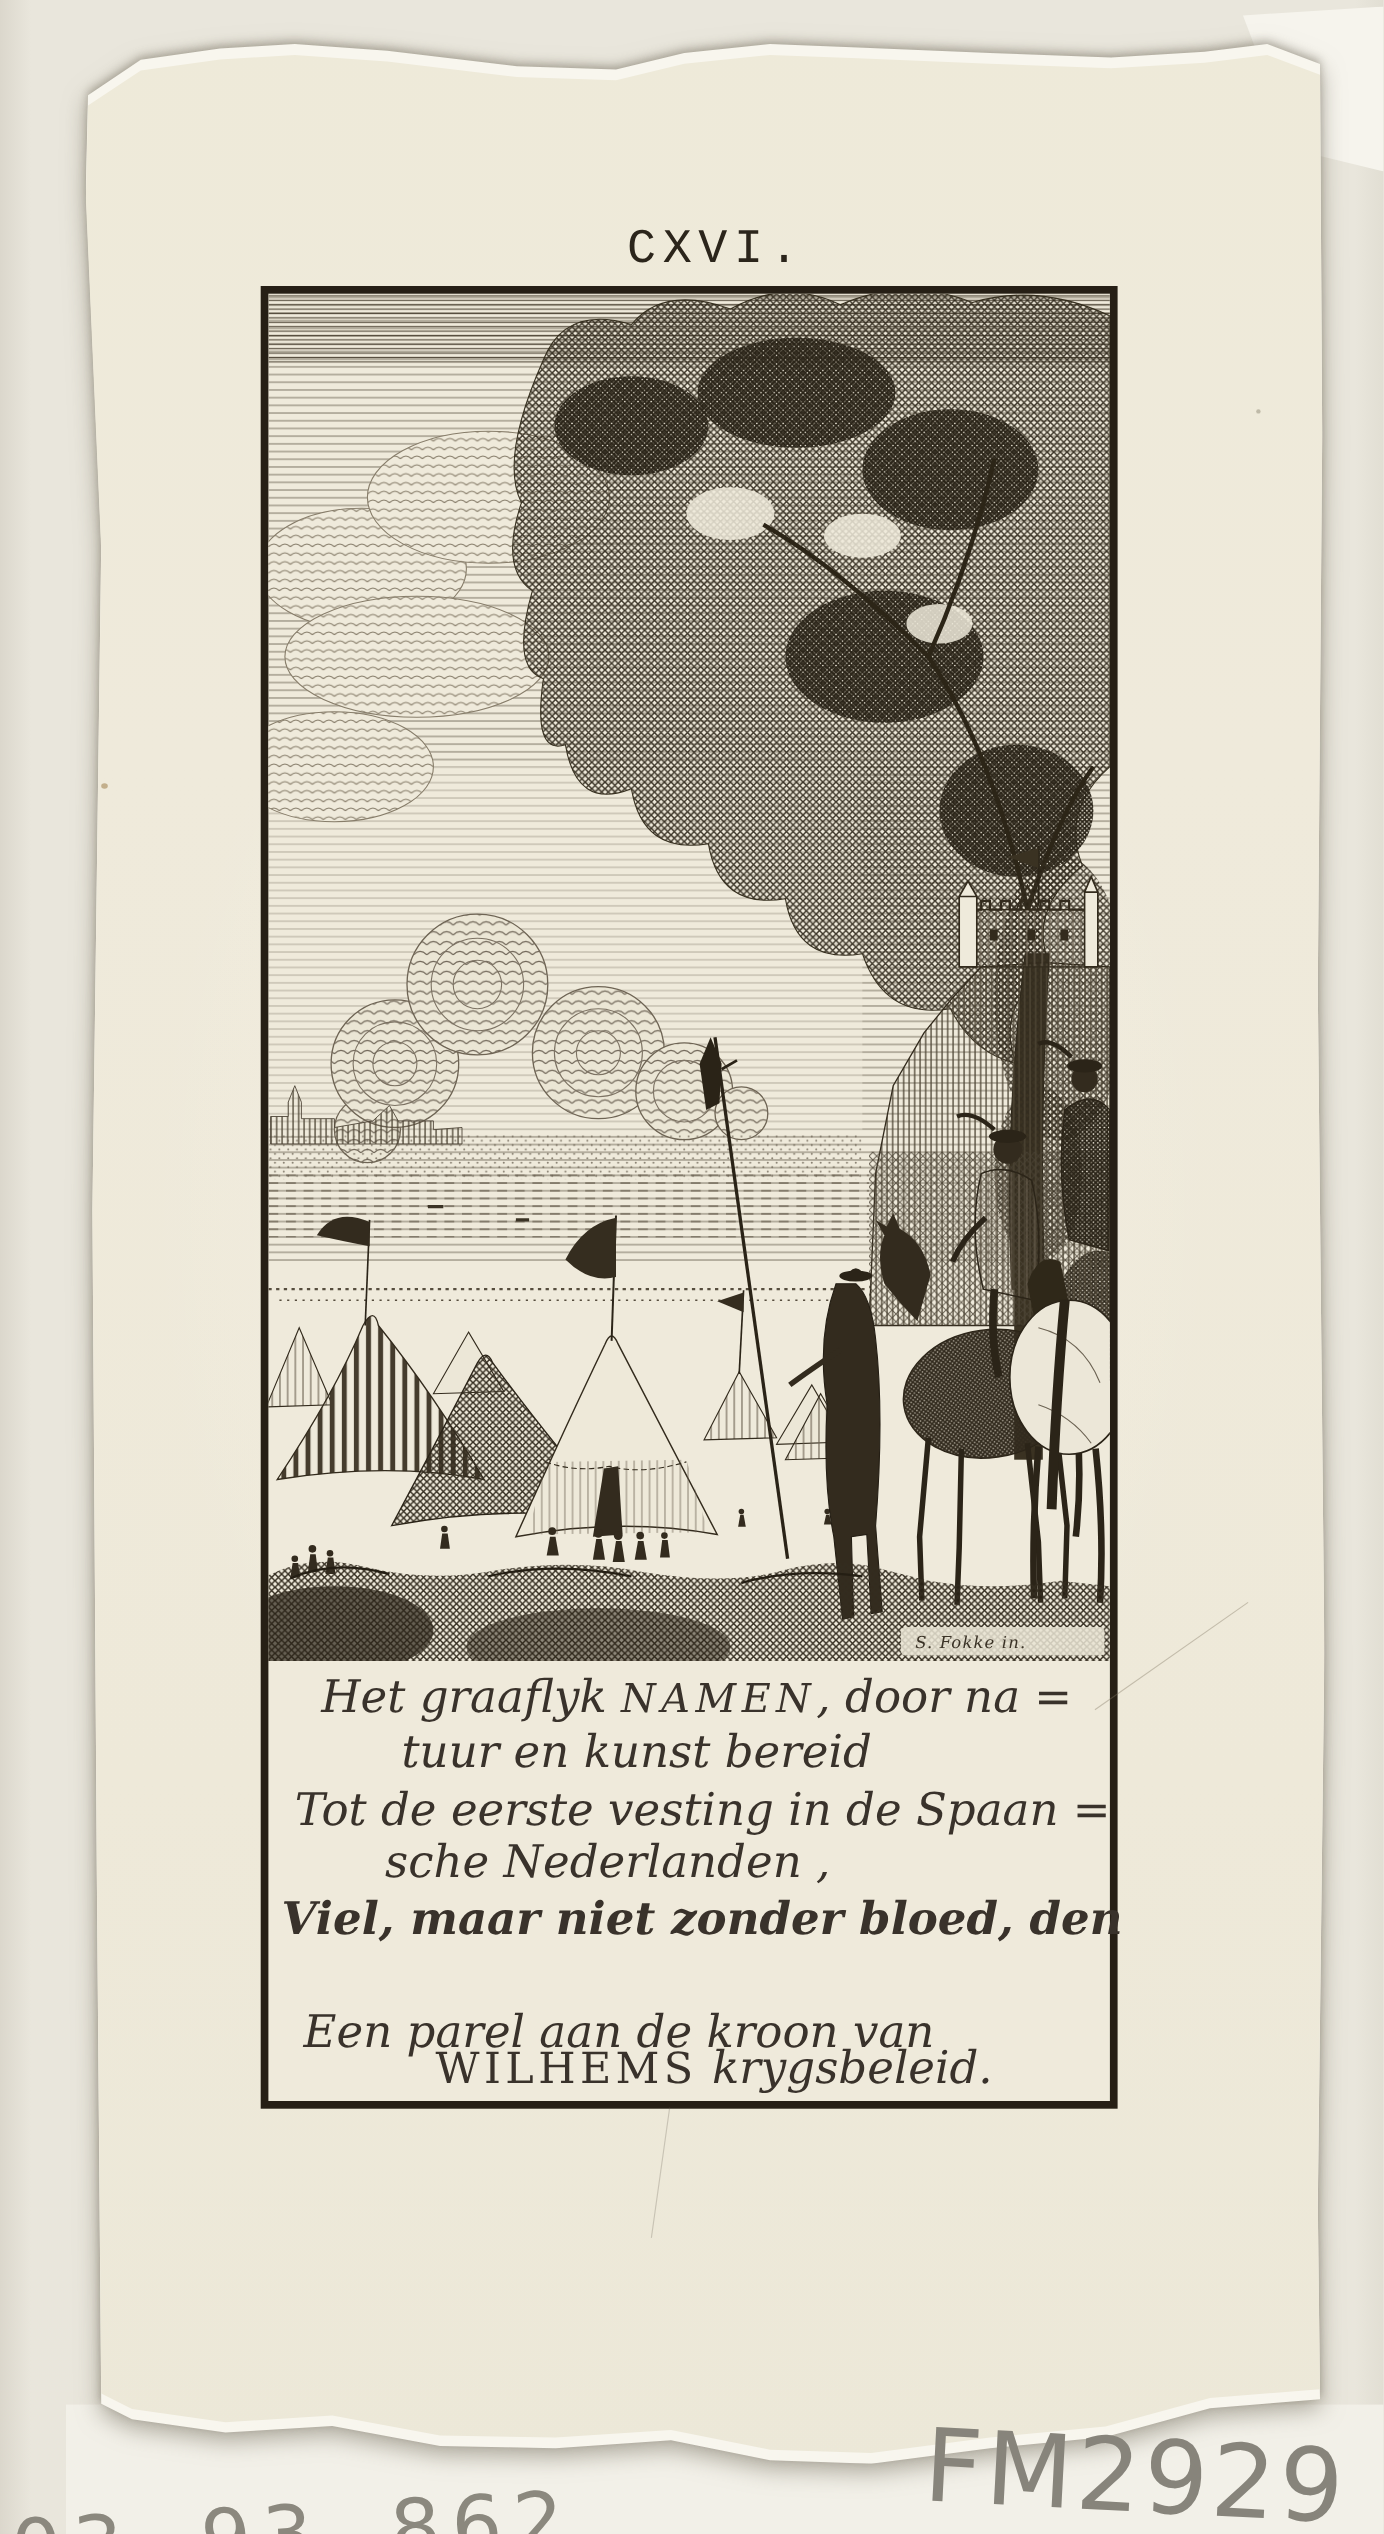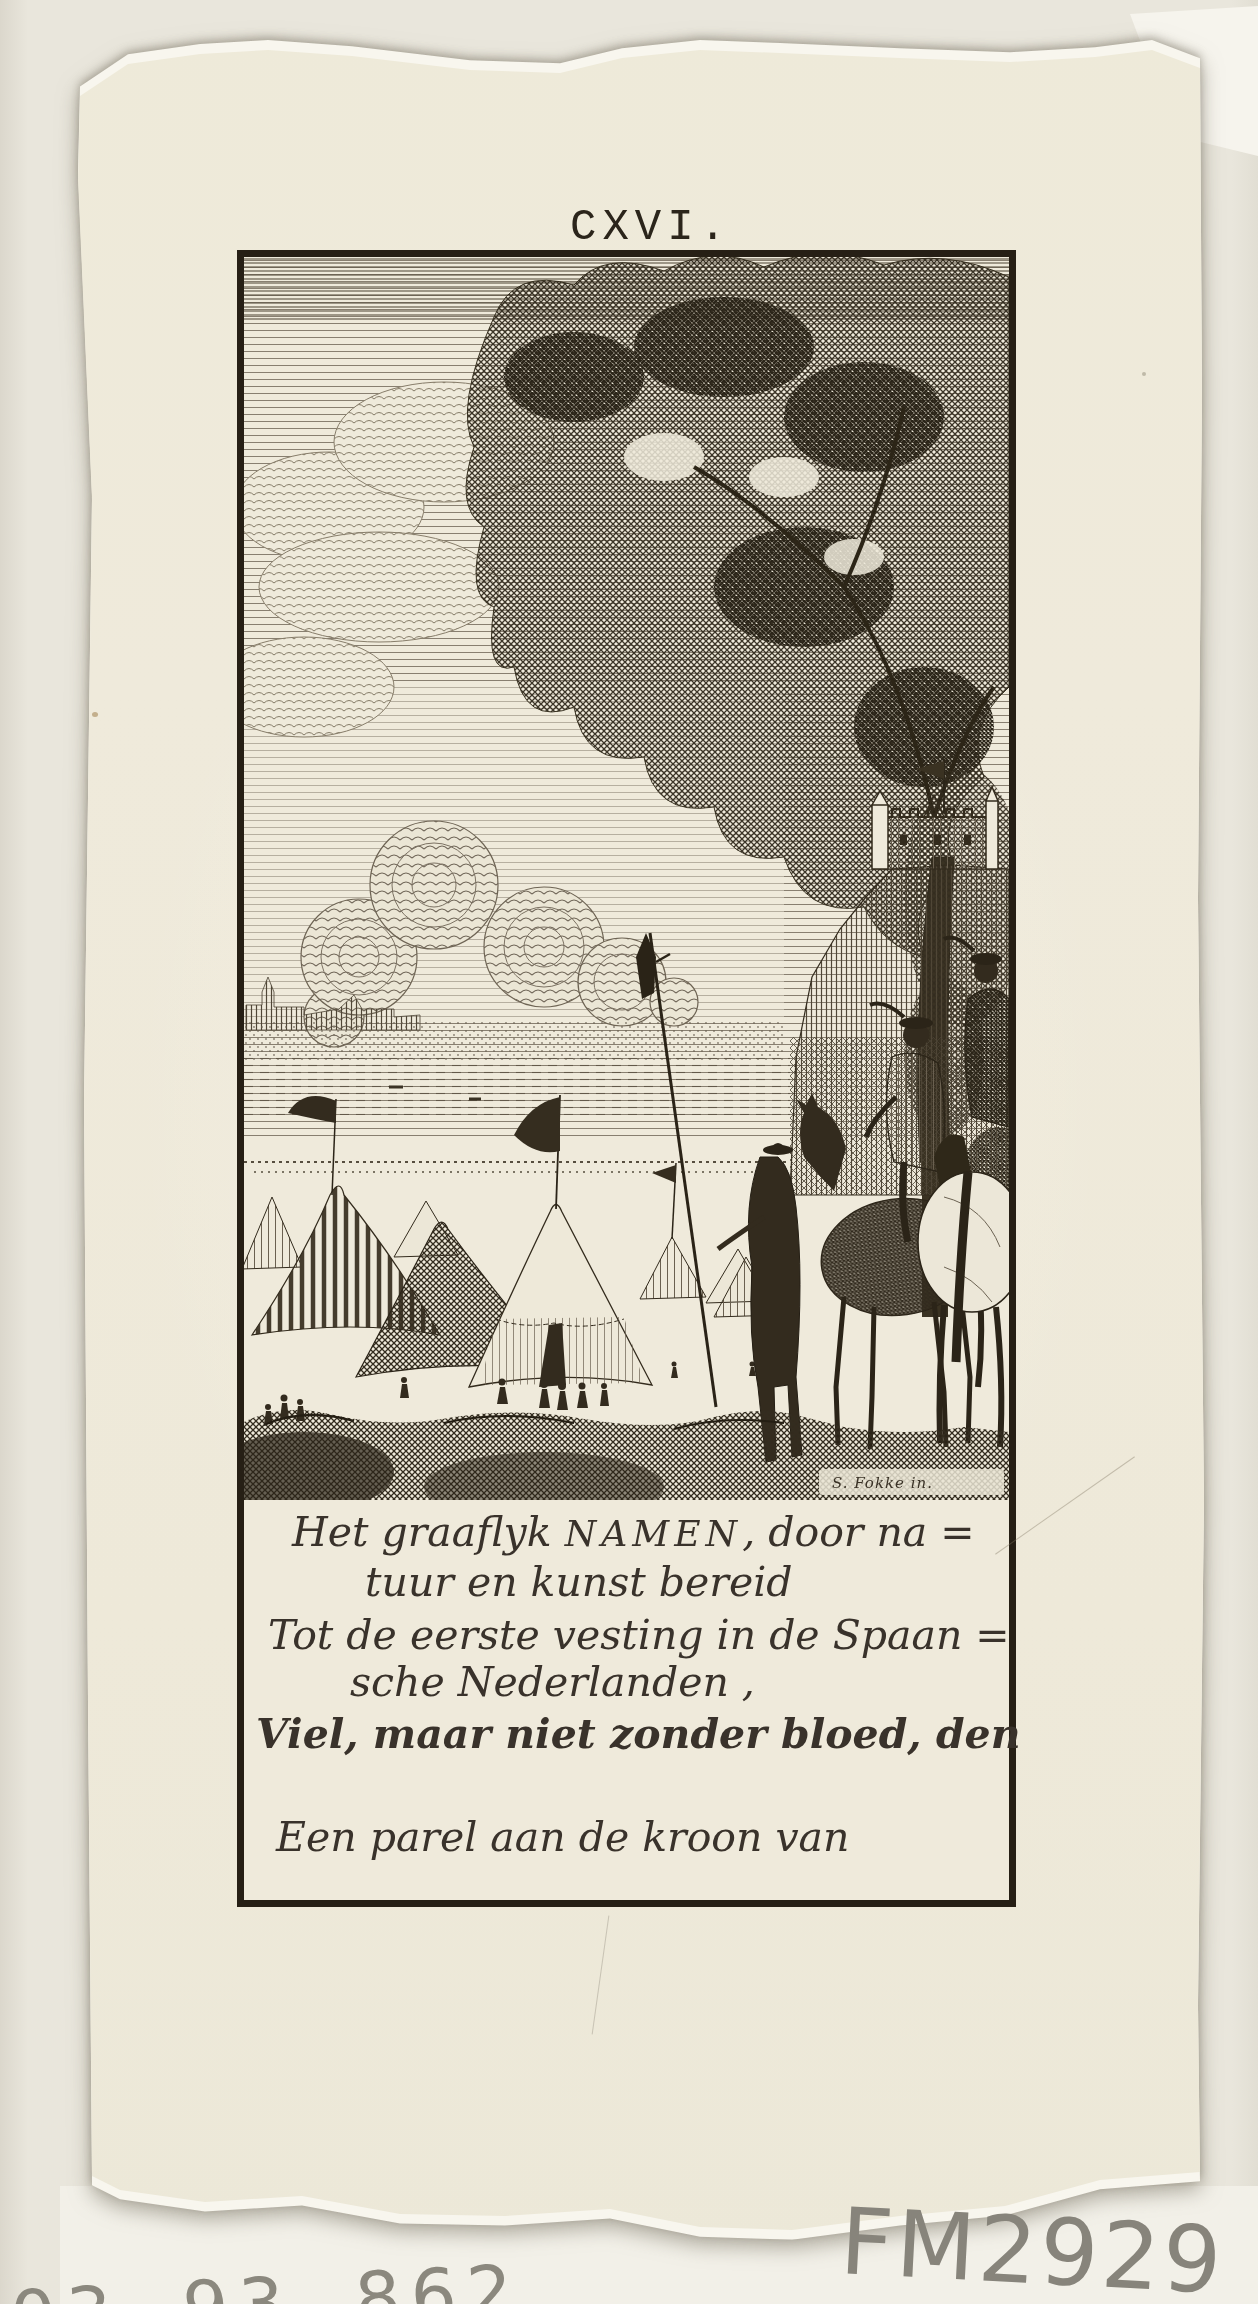--- a/index.html
+++ b/index.html
@@ -24,21 +24,21 @@
   .fiber-wrap{position:absolute;inset:0;
     filter:drop-shadow(0 -3px 4px rgba(112,106,90,.45)) drop-shadow(0 8px 10px rgba(108,102,86,.5));}
   .paper-fiber{position:absolute;inset:0;background:#f8f6ee;clip-path:var(--tear);
     transform:scaleY(1.009);transform-origin:50% 50%;}
   .paper{position:absolute;inset:0;clip-path:var(--tear);
     background:
       radial-gradient(ellipse 700px 1000px at 620px 1100px, rgba(255,253,244,.35), rgba(0,0,0,0) 70%),
       linear-gradient(180deg,#eeead9 0,#efeadb 30%,#eee9d9 70%,#ece8d8 100%);}
   .plate-title{position:absolute;left:570px;top:202px;font-size:44px;letter-spacing:6px;
     color:#2b251b;font-family:Liberation Mono, monospace;}
-  .plate{position:absolute;left:237px;top:250px;width:779px;height:1657px;
+  .plate{position:absolute;left:237px;top:260px;width:779px;height:1657px;
     border:7px solid #261f15;box-sizing:border-box;background:#efeadb;}
   .scene{display:block;width:100%;height:1243px;}
   .caption{position:absolute;left:0;top:1243px;width:872px;height:400px;
     font-family:"DejaVu Serif",serif;font-style:italic;font-size:41px;color:#39322b;}
   .cap-line{position:absolute;white-space:nowrap;line-height:1;}
   .cl1{left:48px;top:12px;}
   .cl2{left:121px;top:62px;}
   .cl3{left:24px;top:115px;}
   .cl4{left:106px;top:162px;}
   .cl5{left:12px;top:214px;font-weight:bold;}
@@ -293,20 +293,21 @@
         <text x="588" y="1231" font-family="DejaVu Serif, serif" font-style="italic" font-size="15" fill="#3a3226" letter-spacing="1">S. Fokke in.</text>
       </svg>
 
       <div class="caption">
         <div class="cap-line cl1"><span>Het graaflyk </span><span class="caps-name">NAMEN</span><span>, door na =</span></div>
         <div class="cap-line cl3">Tot de eerste vesting in de Spaan =</div>
         <div class="cap-line cl2">tuur en kunst bereid</div>
         <div class="cap-line cl4">sche Nederlanden ,</div>
         <div class="cap-line cl5">Viel, maar niet zonder bloed, den</div>
         <div class="cap-line cl7">Een parel aan de kroon van</div>
+        <div class="cap-line cl8"><span class="caps-wilhems">WILHEMS</span><span> krygsbeleid.</span></div>
       </div>
     </div>
 
     <div class="scratch"></div>
     <div class="hair"></div>
     <div class="speck1"></div>
     <div class="speck2"></div>
   </div>
 
   <div class="pencil pencil-left">03 93 862</div>

